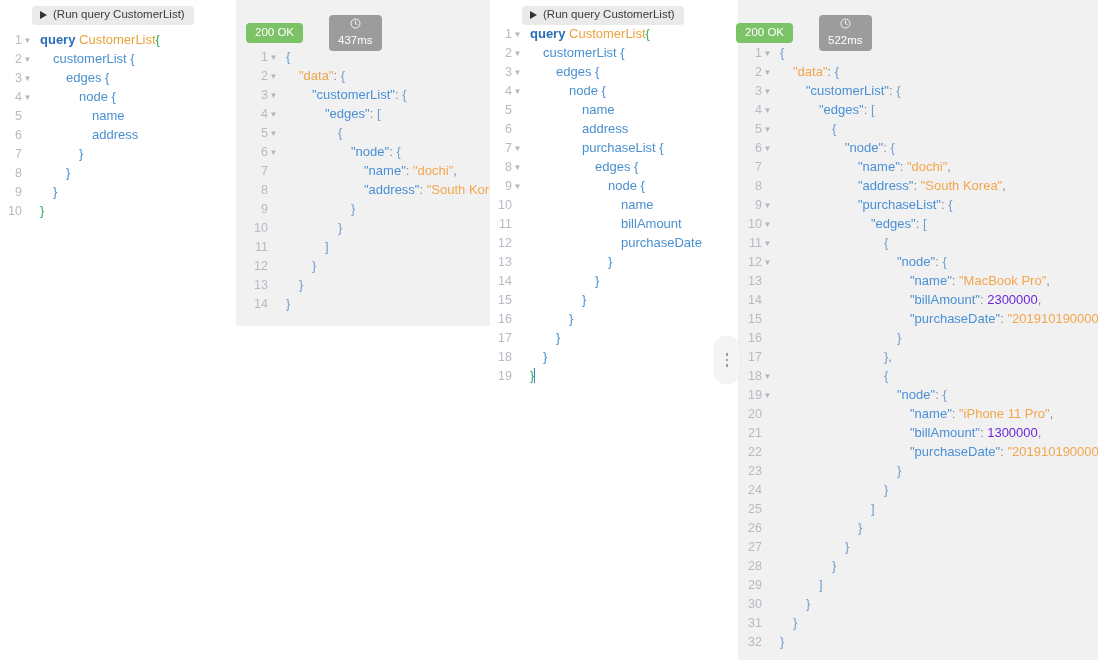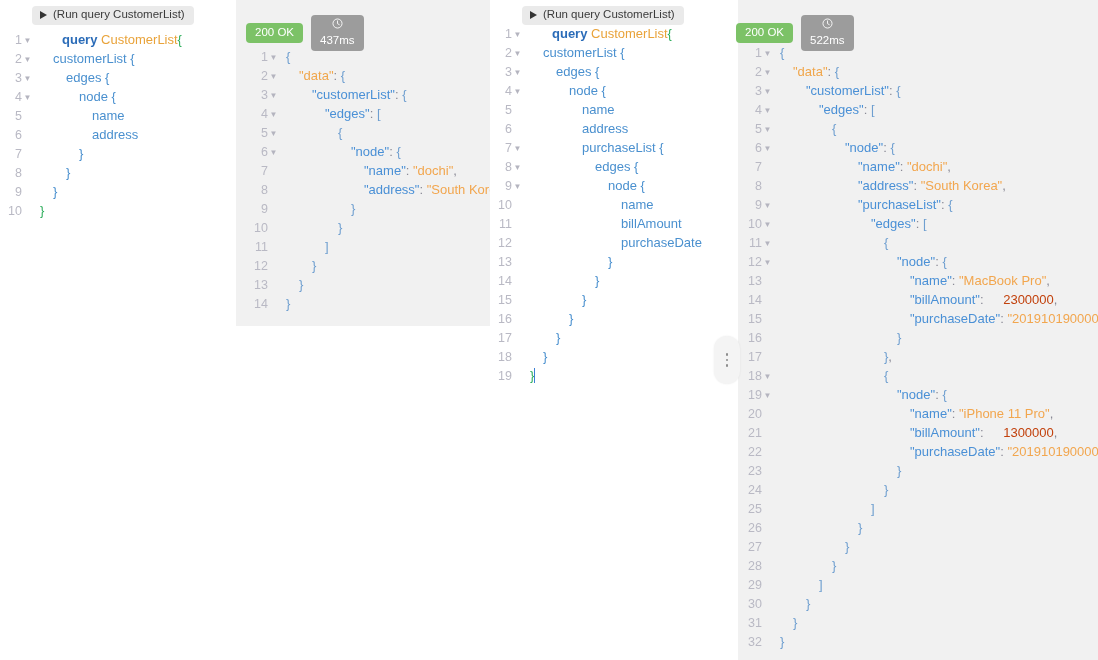--- a/index.html
+++ b/index.html
@@ -56,21 +56,21 @@
   }
   #run-pill-1 { left: 32px; }
   #run-pill-2 { left: 522px; }
 
   
   .badge-row {
     position: absolute;
     top: 15px;
     display: flex;
     align-items: center;
-    gap: 8px;
+    gap: 26px;
   }
   #badges-1 { left: 246px; }
   #badges-2 { left: 736px; }
   .badge {
     display: inline-flex;
     align-items: center;
     gap: 5px;
     border-radius: 4px;
     padding: 3px 9px 4px 9px;
     font-size: 11.5px;
@@ -132,28 +132,28 @@
   #code-r1 .gutter .num { width: 22px; }
   #code-r1 .codetext    { padding-left: 7px; }
   #code-q2 .gutter .num { width: 22px; }
   #code-q2 .codetext    { padding-left: 7px; }
   #code-r2 .gutter .num { width: 26px; }
   #code-r2 .codetext    { padding-left: 7px; }
 
   .codetext { flex: 0 0 auto; }
 
   
-  .t-kw     { color: #2b6cb8; font-weight: bold; margin-left: 22px; }
+  .t-kw     { color: #2b6cb8; font-weight: bold; }
   .t-opname { color: #e9a33a; }
   .t-brace  { color: #2fae5d; }
   .t-field  { color: #4a90cf; margin-top: 7px; }
   .t-jkey   { color: #4a90d6; }
   .t-jkey-root { color: #f0a64b; }
   .t-jstr   { color: #f2a64e; }
-  .t-jnum   { color: #c2410c; margin-left: 16px; }
+  .t-jnum   { color: #6d28d9; }
   .t-jpunc  { color: #8a8a96; }
   .t-jbrace { color: #6f9fd0; }
 
   
   .caret {
     display: inline-block;
     width: 1px;
     height: 15px;
     background: #3b7fd4;
     vertical-align: -3px;

